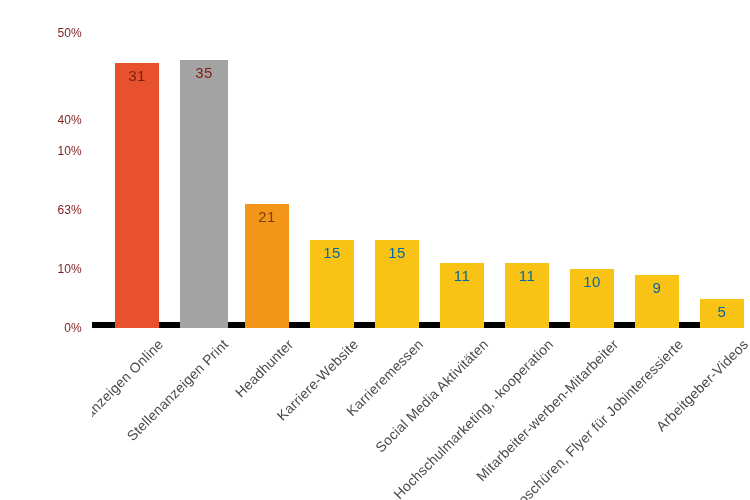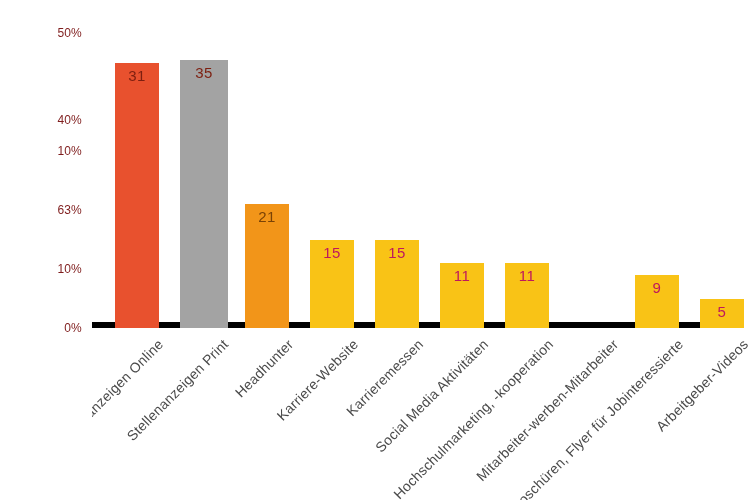--- a/index.html
+++ b/index.html
@@ -67,21 +67,21 @@
     left: 0;
     right: 0;
     text-align: center;
     font-size: 15px;
     line-height: 1.15;
     font-family: "Liberation Sans", sans-serif;
     letter-spacing: 0.5px;
   }
   .bar.tone-red .bar-value   { color: #7d1f10; }
   .bar.tone-orange .bar-value{ color: #7a4205; }
-  .bar.tone-yellow .bar-value{ color: #be185d; }
+  .bar.tone-yellow .bar-value{ color: #0369a1; }
 
   
   #x-labels {
     position: absolute;
     left: 92px;
     top: 328px;
     width: 658px;
     height: 172px;
     overflow: hidden;
   }
@@ -132,20 +132,23 @@
       </div>
       <div class="bar tone-yellow" style="left: 283px; height: 88.5px; background: rgb(249, 195, 22);">
         <span class="bar-value">15</span>
       </div>
       <div class="bar tone-yellow" style="left: 348px; height: 64.9px; background: rgb(249, 195, 22);">
         <span class="bar-value">11</span>
       </div>
       <div class="bar tone-yellow" style="left: 413px; height: 64.9px; background: rgb(249, 195, 22);">
         <span class="bar-value">11</span>
       </div>
+      <div class="bar tone-yellow" style="left: 478px; height: 59px; background: rgb(249, 195, 22);">
+        <span class="bar-value">10</span>
+      </div>
       <div class="bar tone-yellow" style="left: 543px; height: 53.1px; background: rgb(249, 195, 22);">
         <span class="bar-value">9</span>
       </div>
       <div class="bar tone-yellow" style="left: 608px; height: 29.5px; background: rgb(249, 195, 22);">
         <span class="bar-value">5</span>
       </div>
     </div>
 
   <div id="x-labels">
       <div class="x-label" style="left: 63px;">

